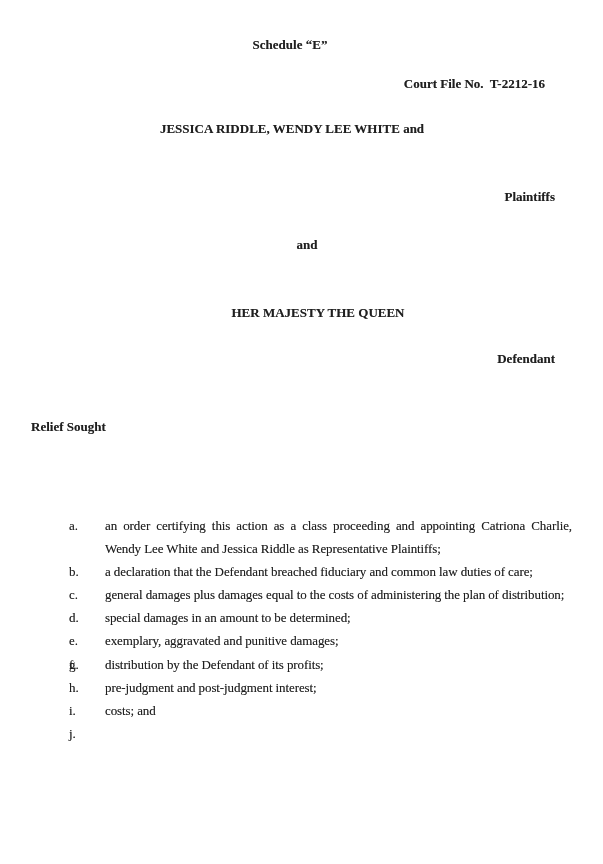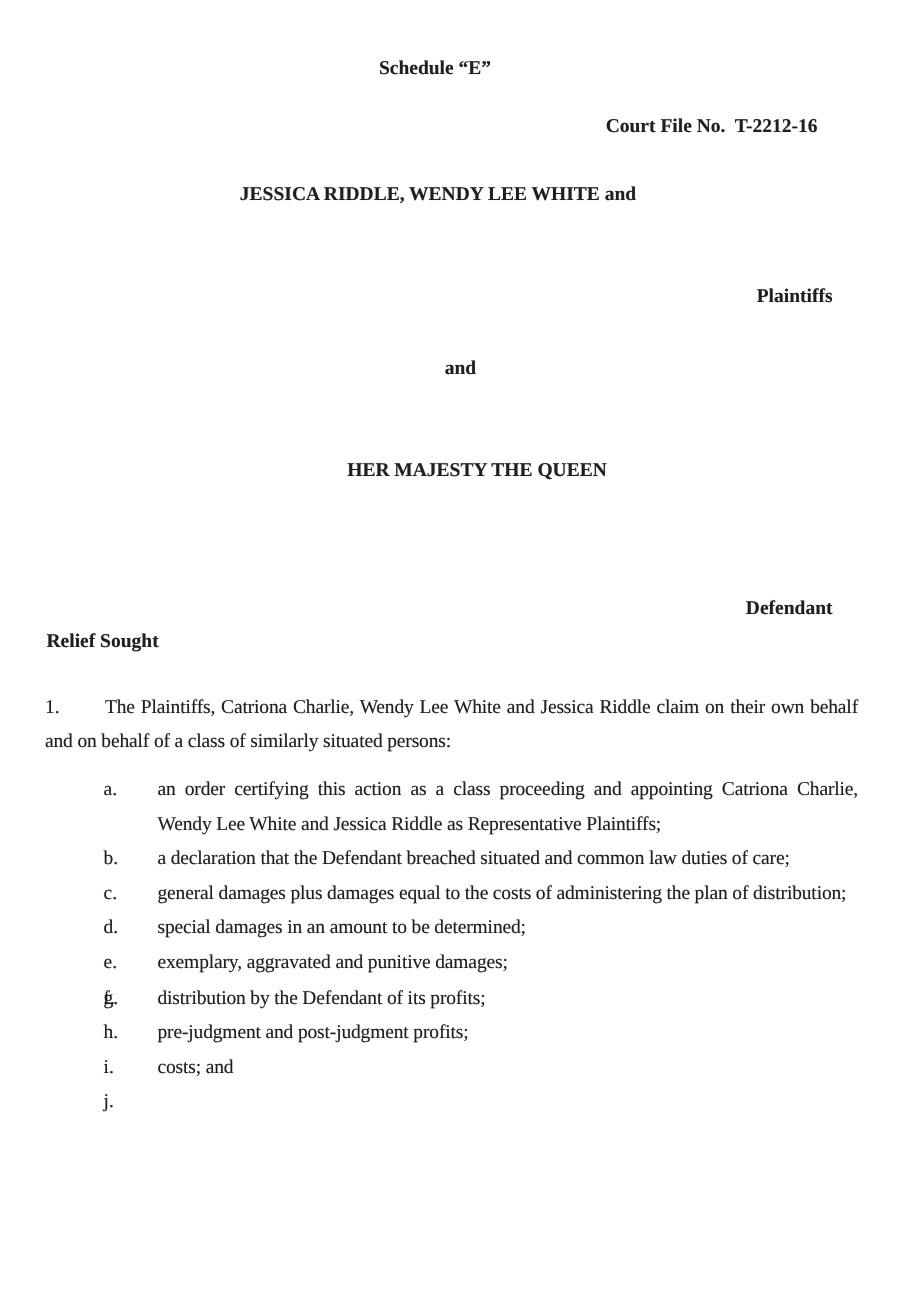--- a/index.html
+++ b/index.html
@@ -22,21 +22,21 @@
   .rt  { text-align: right; }
 
   
   #schedule-label   { top: 37px;  left: 290px; }
   #court-file       { top: 76px;  right: 58px; white-space: pre; }
   #party-line1      { top: 121px; left: 292px; }
   #party-line2      { top: 143px; left: 291px; }
   #plaintiffs-label { top: 189px; right: 48px; }
   #and-separator    { top: 237px; left: 307px; }
   #defendant-name   { top: 305px; left: 318px; }
-  #defendant-label  { top: 351px; right: 48px; margin-top: 46px; }
+  #defendant-label  { top: 351px; right: 48px; }
 
   
   #relief-heading { top: 419px; left: 31px; }
 
   #paragraph-1 {
     top: 459px; left: 30px; right: 31px;
     text-align: justify;
     line-height: 23px;
     letter-spacing: -0.1px;
   }
@@ -69,34 +69,31 @@
   <div id="plaintiffs-label" class="abs b rt">Plaintiffs</div>
 
   <div id="and-separator" class="abs b ctr">and</div>
 
   <div id="defendant-name" class="abs b ctr">HER MAJESTY THE QUEEN</div>
 
   <div id="defendant-label" class="abs b rt">Defendant</div>
 
   <div id="relief-heading" class="abs b">Relief Sought</div>
 
-  <div id="paragraph-1" class="abs">
-    <span class="para-num">1.</span><span>The Plaintiffs, Catriona Charlie, Wendy Lee White and Jessica Riddle claim on their own behalf and on behalf of a class of similarly situated persons:</span>
-  </div>
 
   <div id="relief-list" class="abs">
 
       <div class="relief-item">
         <span class="relief-marker">a.</span>
         <span>an order certifying this action as a class proceeding and appointing Catriona Charlie, Wendy Lee White and Jessica Riddle as Representative Plaintiffs;</span>
       </div>
 
       <div class="relief-item">
         <span class="relief-marker">b.</span>
-        <span>a declaration that the Defendant breached situated and common law duties of care;</span>
+        <span>a declaration that the Defendant breached fiduciary and common law duties of care;</span>
       </div>
 
       <div class="relief-item">
         <span class="relief-marker">c.</span>
         <span>general damages plus damages equal to the costs of administering the plan of distribution;</span>
       </div>
 
       <div class="relief-item">
         <span class="relief-marker">d.</span>
         <span>special damages in an amount to be determined;</span>
@@ -111,21 +108,21 @@
         <span class="relief-marker">f.</span>
       </div>
 
       <div class="relief-item">
         <span class="relief-marker">g.</span>
         <span>distribution by the Defendant of its profits;</span>
       </div>
 
       <div class="relief-item">
         <span class="relief-marker">h.</span>
-        <span>pre-judgment and post-judgment profits;</span>
+        <span>pre-judgment and post-judgment interest;</span>
       </div>
 
       <div class="relief-item">
         <span class="relief-marker">i.</span>
         <span>costs; and</span>
       </div>
 
       <div class="relief-item">
         <span class="relief-marker">j.</span>
       </div>

